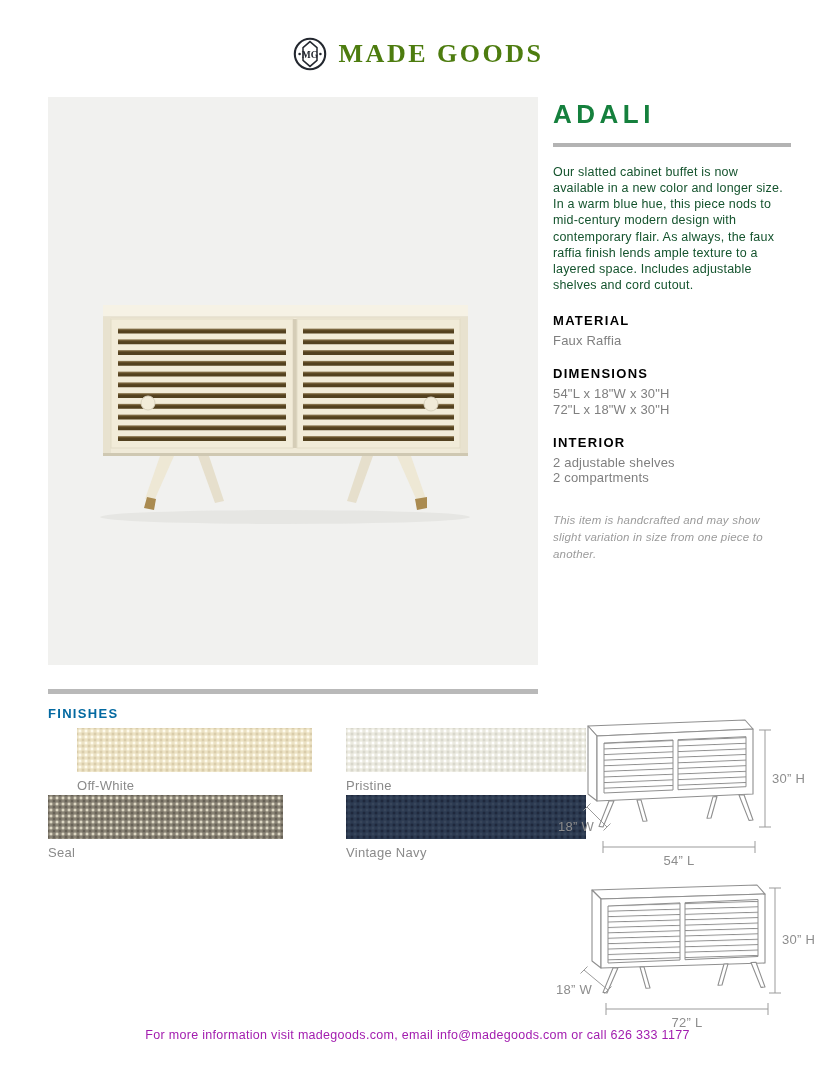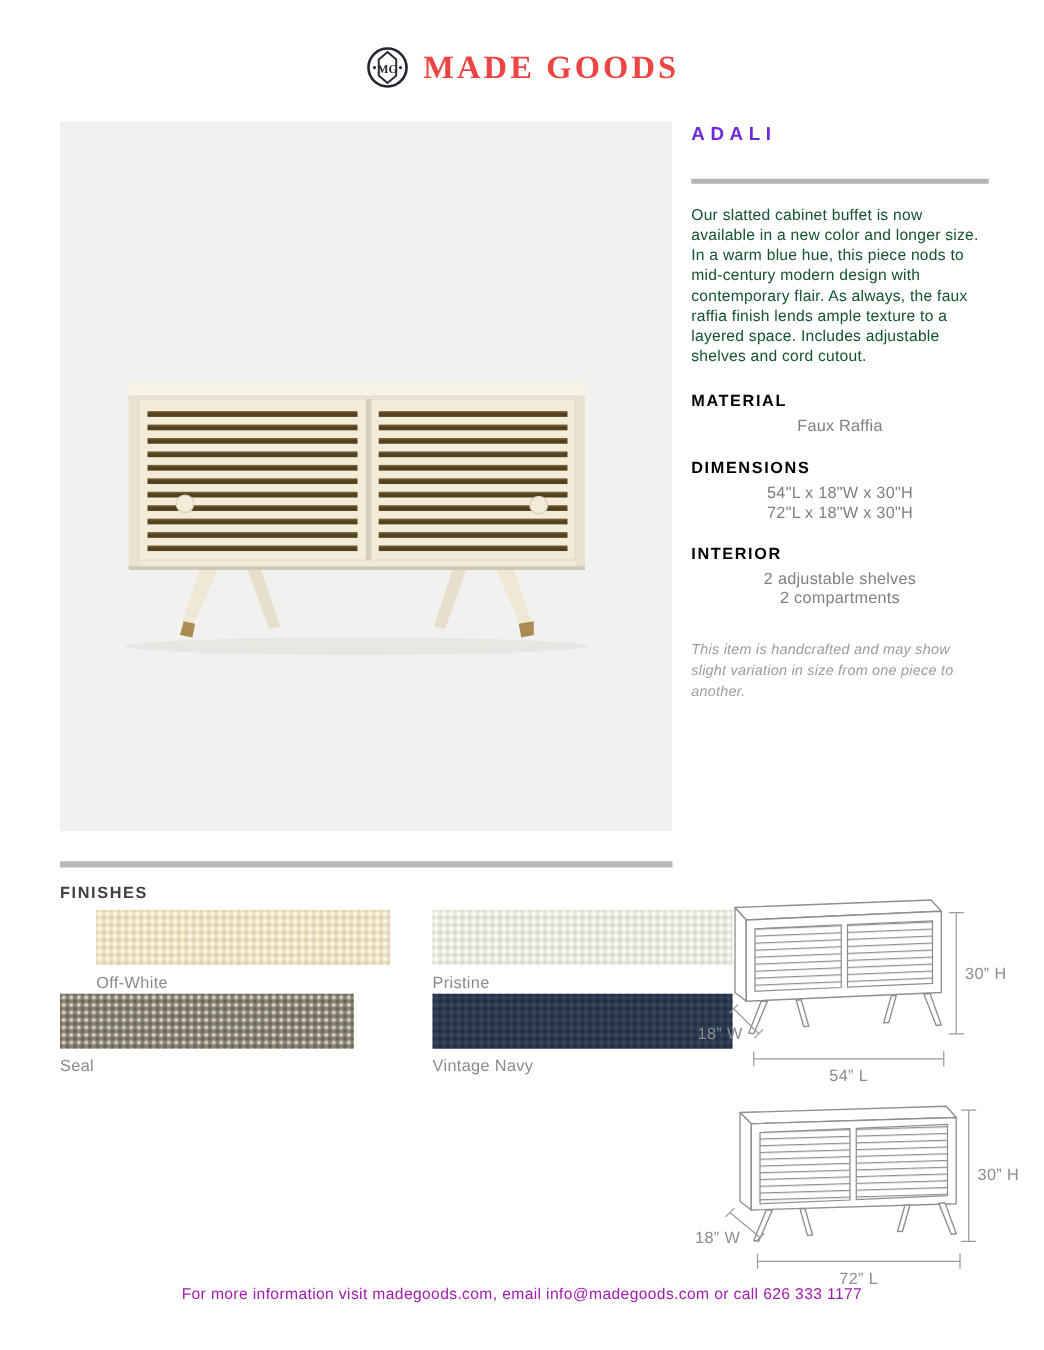--- a/index.html
+++ b/index.html
@@ -2,38 +2,38 @@
 <html><head>
 <meta charset="utf-8">
 <style>
   html,body{margin:0;padding:0;background:#ffffff;}
   .page{position:relative;width:835px;height:1080px;background:#ffffff;overflow:hidden;
         font-family:"Liberation Sans",sans-serif;-webkit-font-smoothing:antialiased;}
 
   
   .logo-row{position:absolute;top:36px;left:0;right:0;display:flex;justify-content:center;align-items:center;gap:11px;}
   .logo-mark{width:36px;height:36px;flex:0 0 auto;}
-  .logo-text{font-family:"Liberation Serif",serif;font-weight:700;font-size:26px;letter-spacing:2.5px;color:#ef4444;}
+  .logo-text{font-family:"Liberation Serif",serif;font-weight:700;font-size:26px;letter-spacing:2.5px;color:#4d7c0f;}
 
   
   .photo{position:absolute;left:48px;top:97px;width:490px;height:568px;}
 
   
   .info{position:absolute;left:553px;top:99px;width:238px;}
-  .title{font-size:15px;font-weight:700;letter-spacing:4.5px;color:#6d28d9;margin:0 0 27px 0;}
+  .title{font-size:26px;font-weight:700;letter-spacing:4.5px;color:#15803d;margin:0 0 13px 0;}
   .rule{height:4px;background:#b3b3b3;margin:0 0 17px 0;}
   .desc{font-size:12.5px;color:#14532d;line-height:1.29;letter-spacing:.2px;margin:0 0 20px 0;}
   .spec-h{font-size:13px;font-weight:700;letter-spacing:1.3px;color:#000000;margin:0 0 5px 0;}
   .spec-block{margin-bottom:17px;}
-  .spec-v{font-size:13px;color:#7f7f7f;line-height:1.22;letter-spacing:.2px;text-align:center;}
+  .spec-v{font-size:13px;color:#7f7f7f;line-height:1.22;letter-spacing:.2px;}
   .note{font-size:11.5px;font-style:italic;color:#9b9b9b;line-height:1.45;margin-top:26px;letter-spacing:.2px;}
 
   
   .finishes-rule{position:absolute;left:48px;top:689px;width:490px;height:5px;background:#b9b9b9;}
-  .finishes-h{position:absolute;left:48px;top:706px;font-size:13px;font-weight:700;letter-spacing:1.3px;color:#404040;}
+  .finishes-h{position:absolute;left:48px;top:706px;font-size:13px;font-weight:700;letter-spacing:1.3px;color:#0369a1;}
   .swatches{position:absolute;left:48px;top:728px;width:490px;height:130px;}
   .sw{position:absolute;width:235px;}
   .sw.c2{width:240px;padding-left:48px;}
   .sw .chip{height:44px;background-size:6px 6px,6px 6px;background-position:0 0,3px 3px;}
   .sw .lbl{margin-top:6px;font-size:13px;color:#8a8a8a;letter-spacing:.3px;}
   .chip.offwhite{background-color:#ece2c4;
     background-image:radial-gradient(circle,rgba(255,251,238,.95) 1px,rgba(255,251,238,0) 1.9px),
                      radial-gradient(circle,rgba(150,128,78,.22) 1px,rgba(150,128,78,0) 1.9px);}
   .chip.pristine{background-color:#ebeae0;
     background-image:radial-gradient(circle,rgba(255,255,255,.95) 1px,rgba(255,255,255,0) 1.9px),

